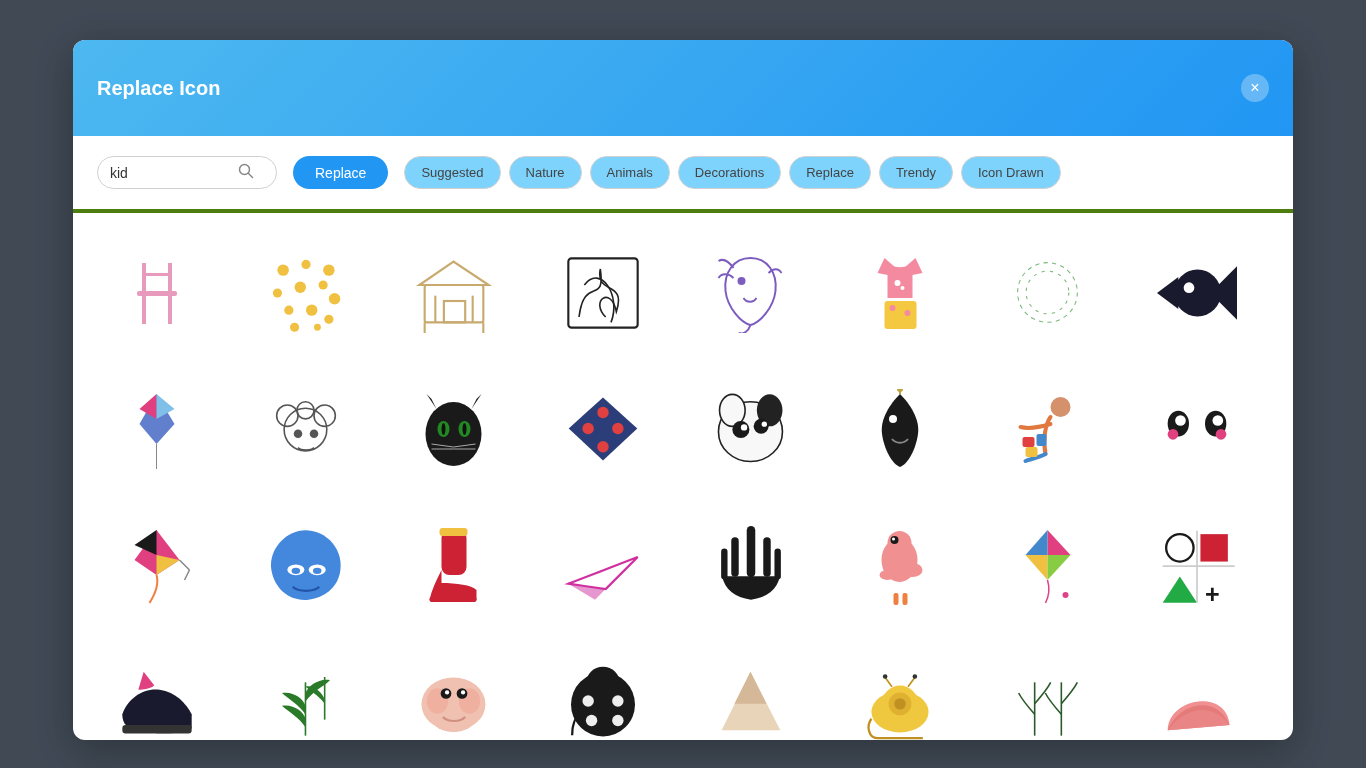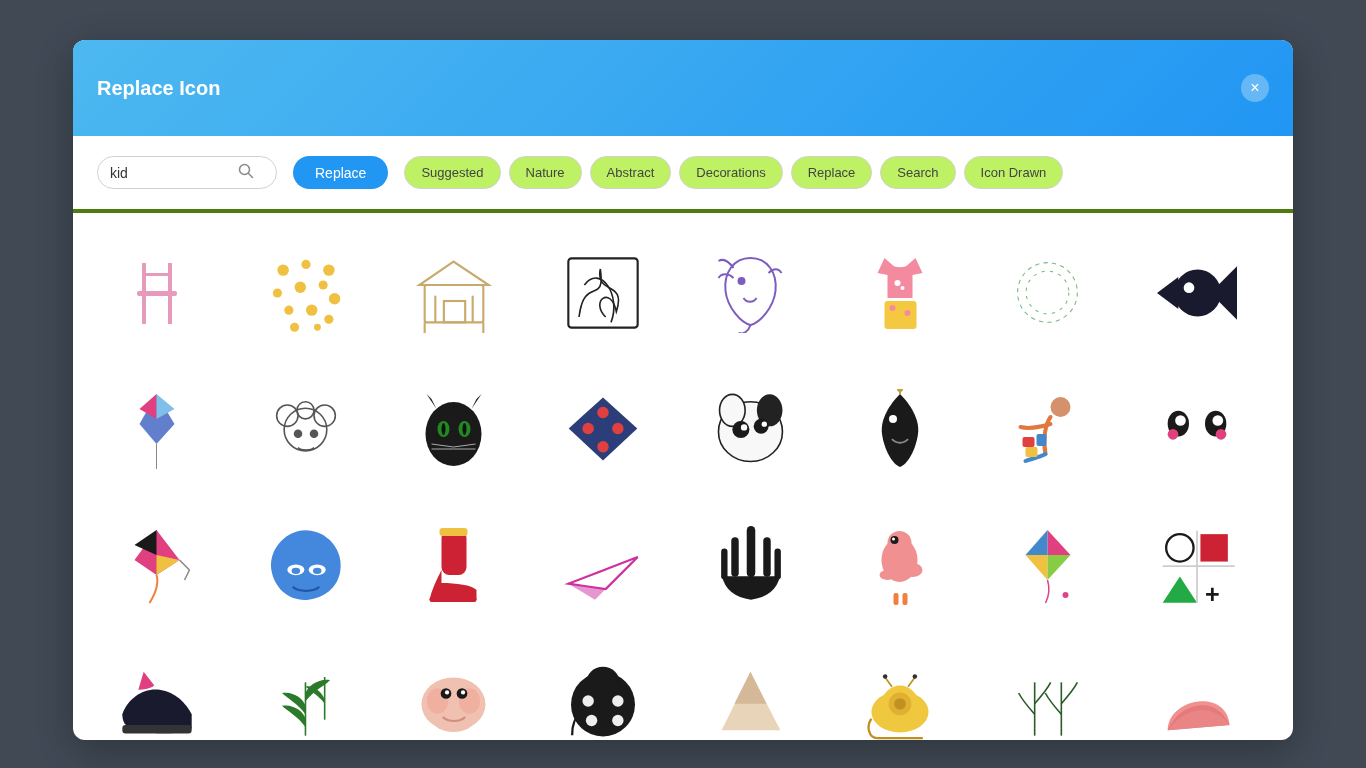--- a/index.html
+++ b/index.html
@@ -101,21 +101,21 @@
       display: flex;
       gap: 8px;
       flex-wrap: wrap;
     }
     .filter-tag {
       border: 1.5px solid #d0d0d0;
       border-radius: 20px;
       padding: 6px 16px;
       font-size: 13px;
       color: #444;
-      background: #bef264;
+      background: #7dd3fc;
       cursor: pointer;
       white-space: nowrap;
     }
     .modal-body {
       padding: 20px 24px;
       overflow-y: auto;
       flex: 1;
     }
     .icon-grid {
       display: grid;
@@ -161,24 +161,24 @@
           <svg width="16" height="16" viewBox="0 0 16 16" fill="none">
             <circle cx="6.5" cy="6.5" r="5" stroke="#888" stroke-width="1.5"></circle>
             <line x1="10.5" y1="10.5" x2="14.5" y2="14.5" stroke="#888" stroke-width="1.5" stroke-linecap="round"></line>
           </svg>
         </span>
       </div>
       <button class="search-btn">Replace</button>
       <div class="filter-tags">
         <button class="filter-tag">Suggested</button>
         <button class="filter-tag">Nature</button>
-        <button class="filter-tag">Abstract</button>
+        <button class="filter-tag">Animals</button>
         <button class="filter-tag">Decorations</button>
         <button class="filter-tag">Replace</button>
-        <button class="filter-tag">Search</button>
+        <button class="filter-tag">Trendy</button>
         <button class="filter-tag">Icon Drawn</button>
       </div>
     </div>
 
     <div class="modal-body">
       <div class="icon-grid">
 
         <div class="icon-cell">
           <svg width="70" height="80" viewBox="0 0 70 80" fill="none">
             <rect x="20" y="10" width="4" height="30" fill="#e89abc"></rect>

